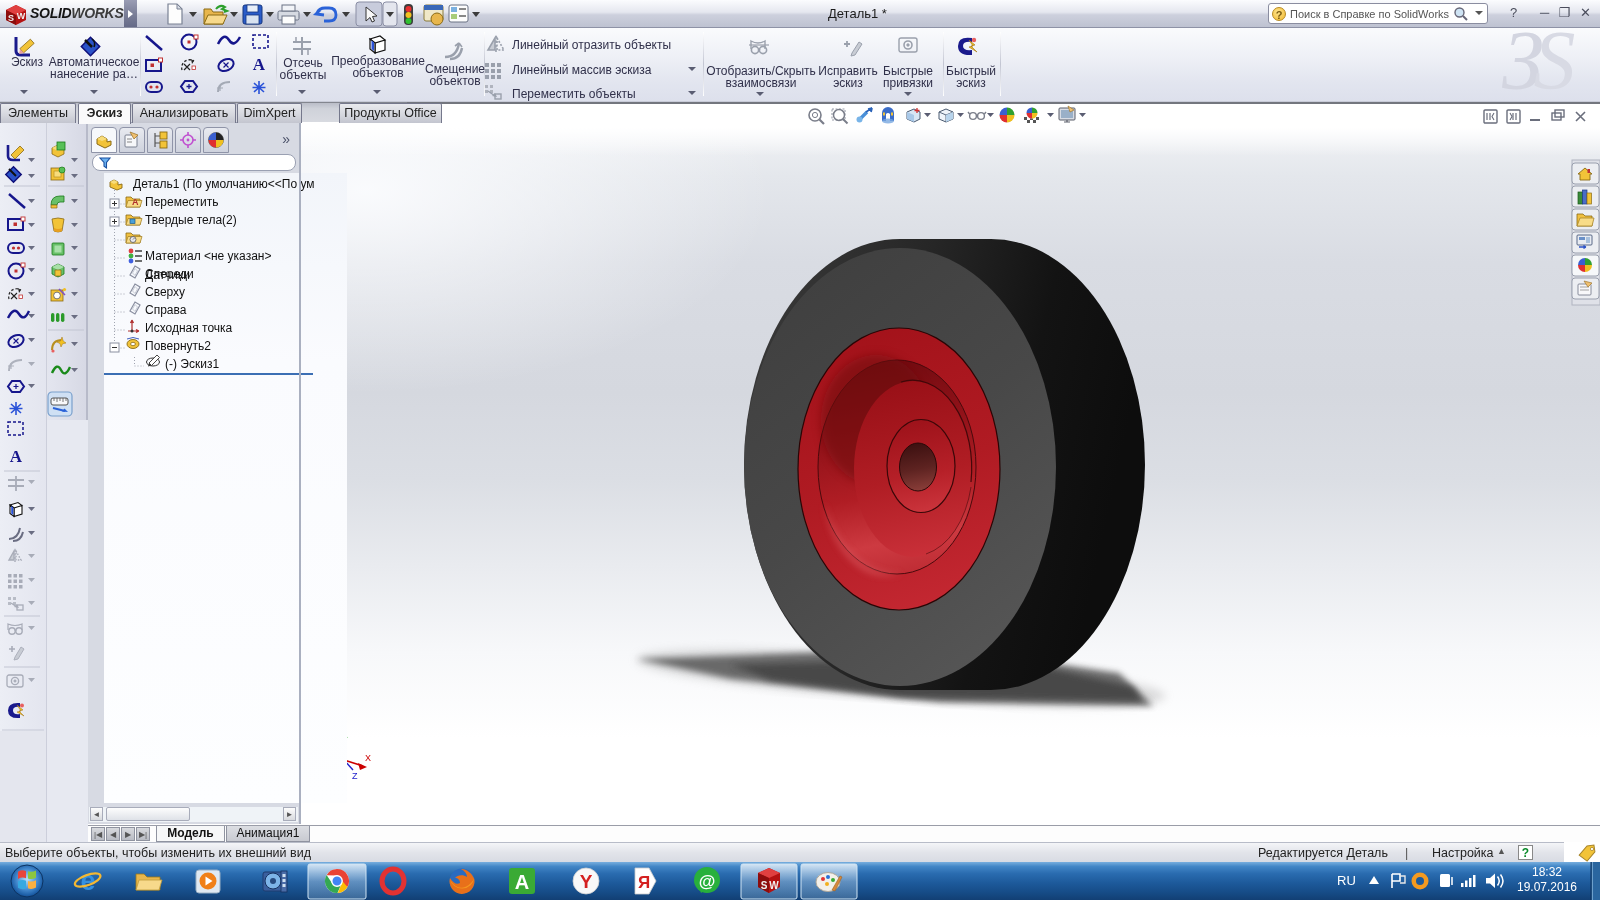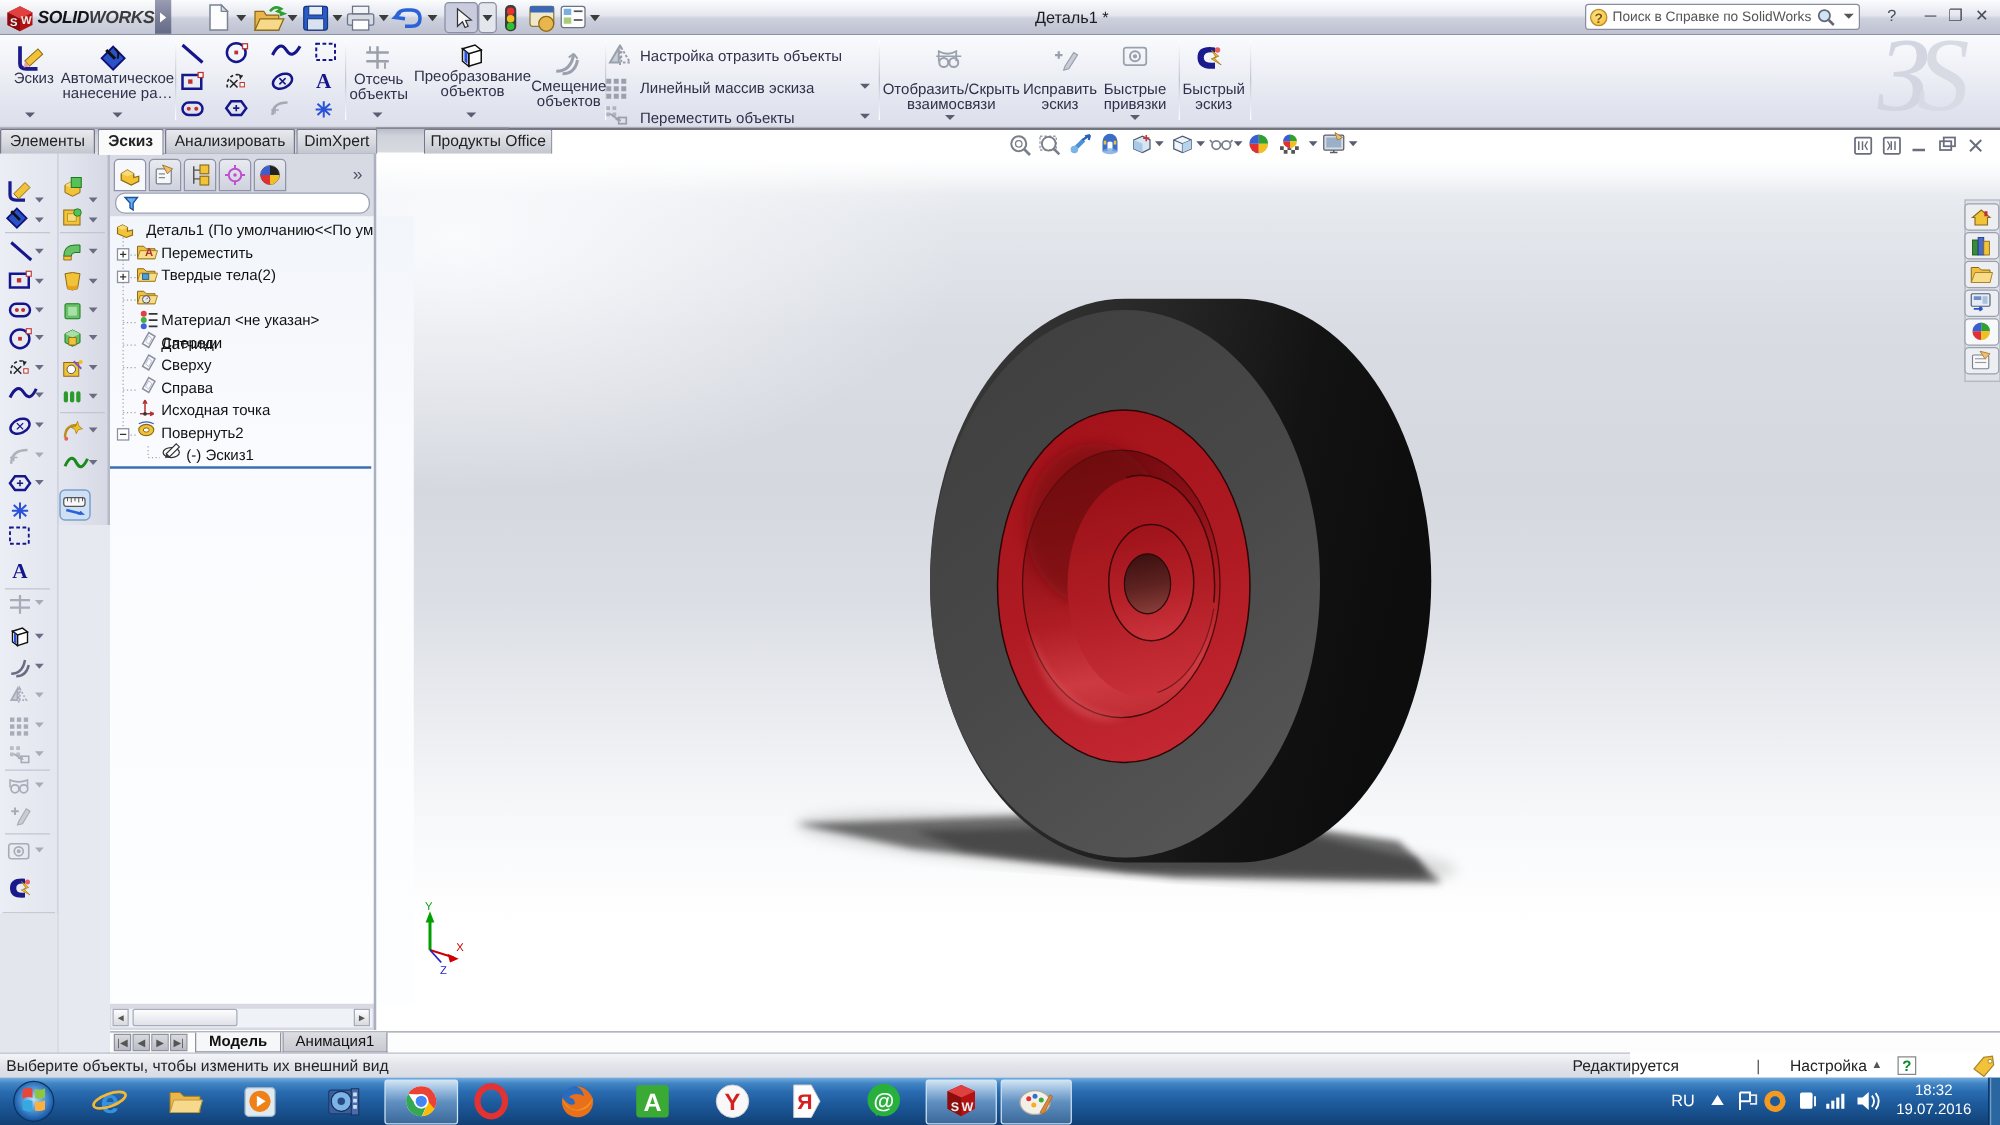--- a/index.html
+++ b/index.html
@@ -47,21 +47,21 @@
 
 
 #tree { position:absolute; left:88px; top:122px; width:212px; height:702px;
   background:#d7dae3; border-top:1px solid #9aa0b2; }
 #treetabs { position:absolute; left:2px; top:4px; width:208px; height:26px; }
 .ttab { position:absolute; top:0; height:26px; background:linear-gradient(180deg,#e8eaf0,#ced2dd);
   border:1px solid #8f94a8; border-radius:4px 4px 0 0; }
 .ttab.active { background:#f6f8fb; }
 #filterbox { position:absolute; left:4px; top:31px; width:204px; height:17px; background:#fff;
   border:1px solid #9aa0b2; border-radius:8px; }
-#treebody { position:absolute; left:0px; top:50px; width:243px; height:630px;
+#treebody { position:absolute; left:16px; top:50px; width:243px; height:630px;
   background:linear-gradient(180deg,#f2f5fa 0%,#fafbfe 30%,#fdfeff 100%); }
 .trow { position:absolute; left:0; height:18px; font-size:12px; color:#111; white-space:nowrap; }
 #rollback { position:absolute; left:0; top:200px; width:209px; height:2px; background:#3c6fb4; }
 #treehsb { position:absolute; left:1px; top:684px; width:209px; height:15px; background:#eff3f7; }
 #treeedge { position:absolute; left:299px; top:122px; width:2px; height:702px; background:#aab0c0; }
 
 
 #viewport { position:absolute; left:301px; top:102px; width:1299px; height:723px;
   background:
     linear-gradient(180deg, #ffffff 0px, #ffffff 24px, rgba(255,255,255,0) 52px),
@@ -71,21 +71,21 @@
 
 
 #modeltabs { position:absolute; left:88px; top:825px; width:1512px; height:17px; background:#fdfdfd; border-top:1px solid #9a9da8; }
 .mtab { position:absolute; top:0px; height:16px; border:1px solid #8f93a0; border-top:none; font-size:12px; color:#111;
   background:linear-gradient(180deg,#dcdee3,#c8cad1); text-align:center; }
 .mtab.active { background:#f6f7f8; font-weight:bold; }
 .navbtn { position:absolute; top:1px; width:14px; height:14px; background:linear-gradient(180deg,#d8dade,#b9bcc4);
   border:1px solid #8f93a0; color:#555; font-size:8px; text-align:center; line-height:13px; }
 
 
-#statusbar { position:absolute; left:0; top:842px; width:1304px; height:20px;
+#statusbar { position:absolute; left:0; top:842px; width:1564px; height:20px;
   background:linear-gradient(180deg,#f4f5f8 0%,#e2e4ea 50%,#d8dbe3 100%);
   border-top:1px solid #b8bcc8; font-size:12.5px; color:#222; }
 
 
 #taskbar { position:absolute; left:0; top:862px; width:1600px; height:38px;
   background:linear-gradient(180deg,#77aede 0%,#4286c6 12%,#2a6cb0 30%,#1d5a9b 55%,#164c87 80%,#123f74 100%); }
 </style>
 </head>
 <body>
 
@@ -176,21 +176,21 @@
   <div class="rsep" style="left:276px;"></div>
   <div class="rsep" style="left:484px;"></div>
   <div class="rsep" style="left:703px;"></div>
   <div class="rsep" style="left:943px;"></div>
   <div class="rsep" style="left:1000px;"></div>
   <div class="rlabel" style="left:4px; top:28px; width:46px;">Эскиз</div>
   <div class="rlabel" style="left:44px; top:28px; width:100px;">Автоматическое<br>нанесение ра…</div>
   <div class="rlabel" style="left:272px; top:29px; width:62px;">Отсечь<br>объекты</div>
   <div class="rlabel" style="left:330px; top:27px; width:96px;">Преобразование<br>объектов</div>
   <div class="rlabel" style="left:425px; top:35px; width:60px;">Смещение<br>объектов</div>
-  <div class="rlabel" style="left:512px; top:11px; width:200px; text-align:left;">Настройка отразить объекты</div>
+  <div class="rlabel" style="left:512px; top:11px; width:200px; text-align:left;">Линейный отразить объекты</div>
   <div class="rlabel" style="left:512px; top:36px; width:200px; text-align:left;">Линейный массив эскиза</div>
   <div class="rlabel" style="left:512px; top:60px; width:200px; text-align:left;">Переместить объекты</div>
   <div class="rlabel" style="left:706px; top:37px; width:110px;">Отобразить/Скрыть<br>взаимосвязи</div>
   <div class="rlabel" style="left:818px; top:37px; width:60px;">Исправить<br>эскиз</div>
   <div class="rlabel" style="left:878px; top:37px; width:60px;">Быстрые<br>привязки</div>
   <div class="rlabel" style="left:942px; top:37px; width:58px;">Быстрый<br>эскиз</div>
   <div class="rarrow" style="left:20px; top:62px;"></div>
   <div class="rarrow" style="left:90px; top:62px;"></div>
   <div class="rarrow" style="left:298px; top:62px;"></div>
   <div class="rarrow" style="left:373px; top:62px;"></div>

